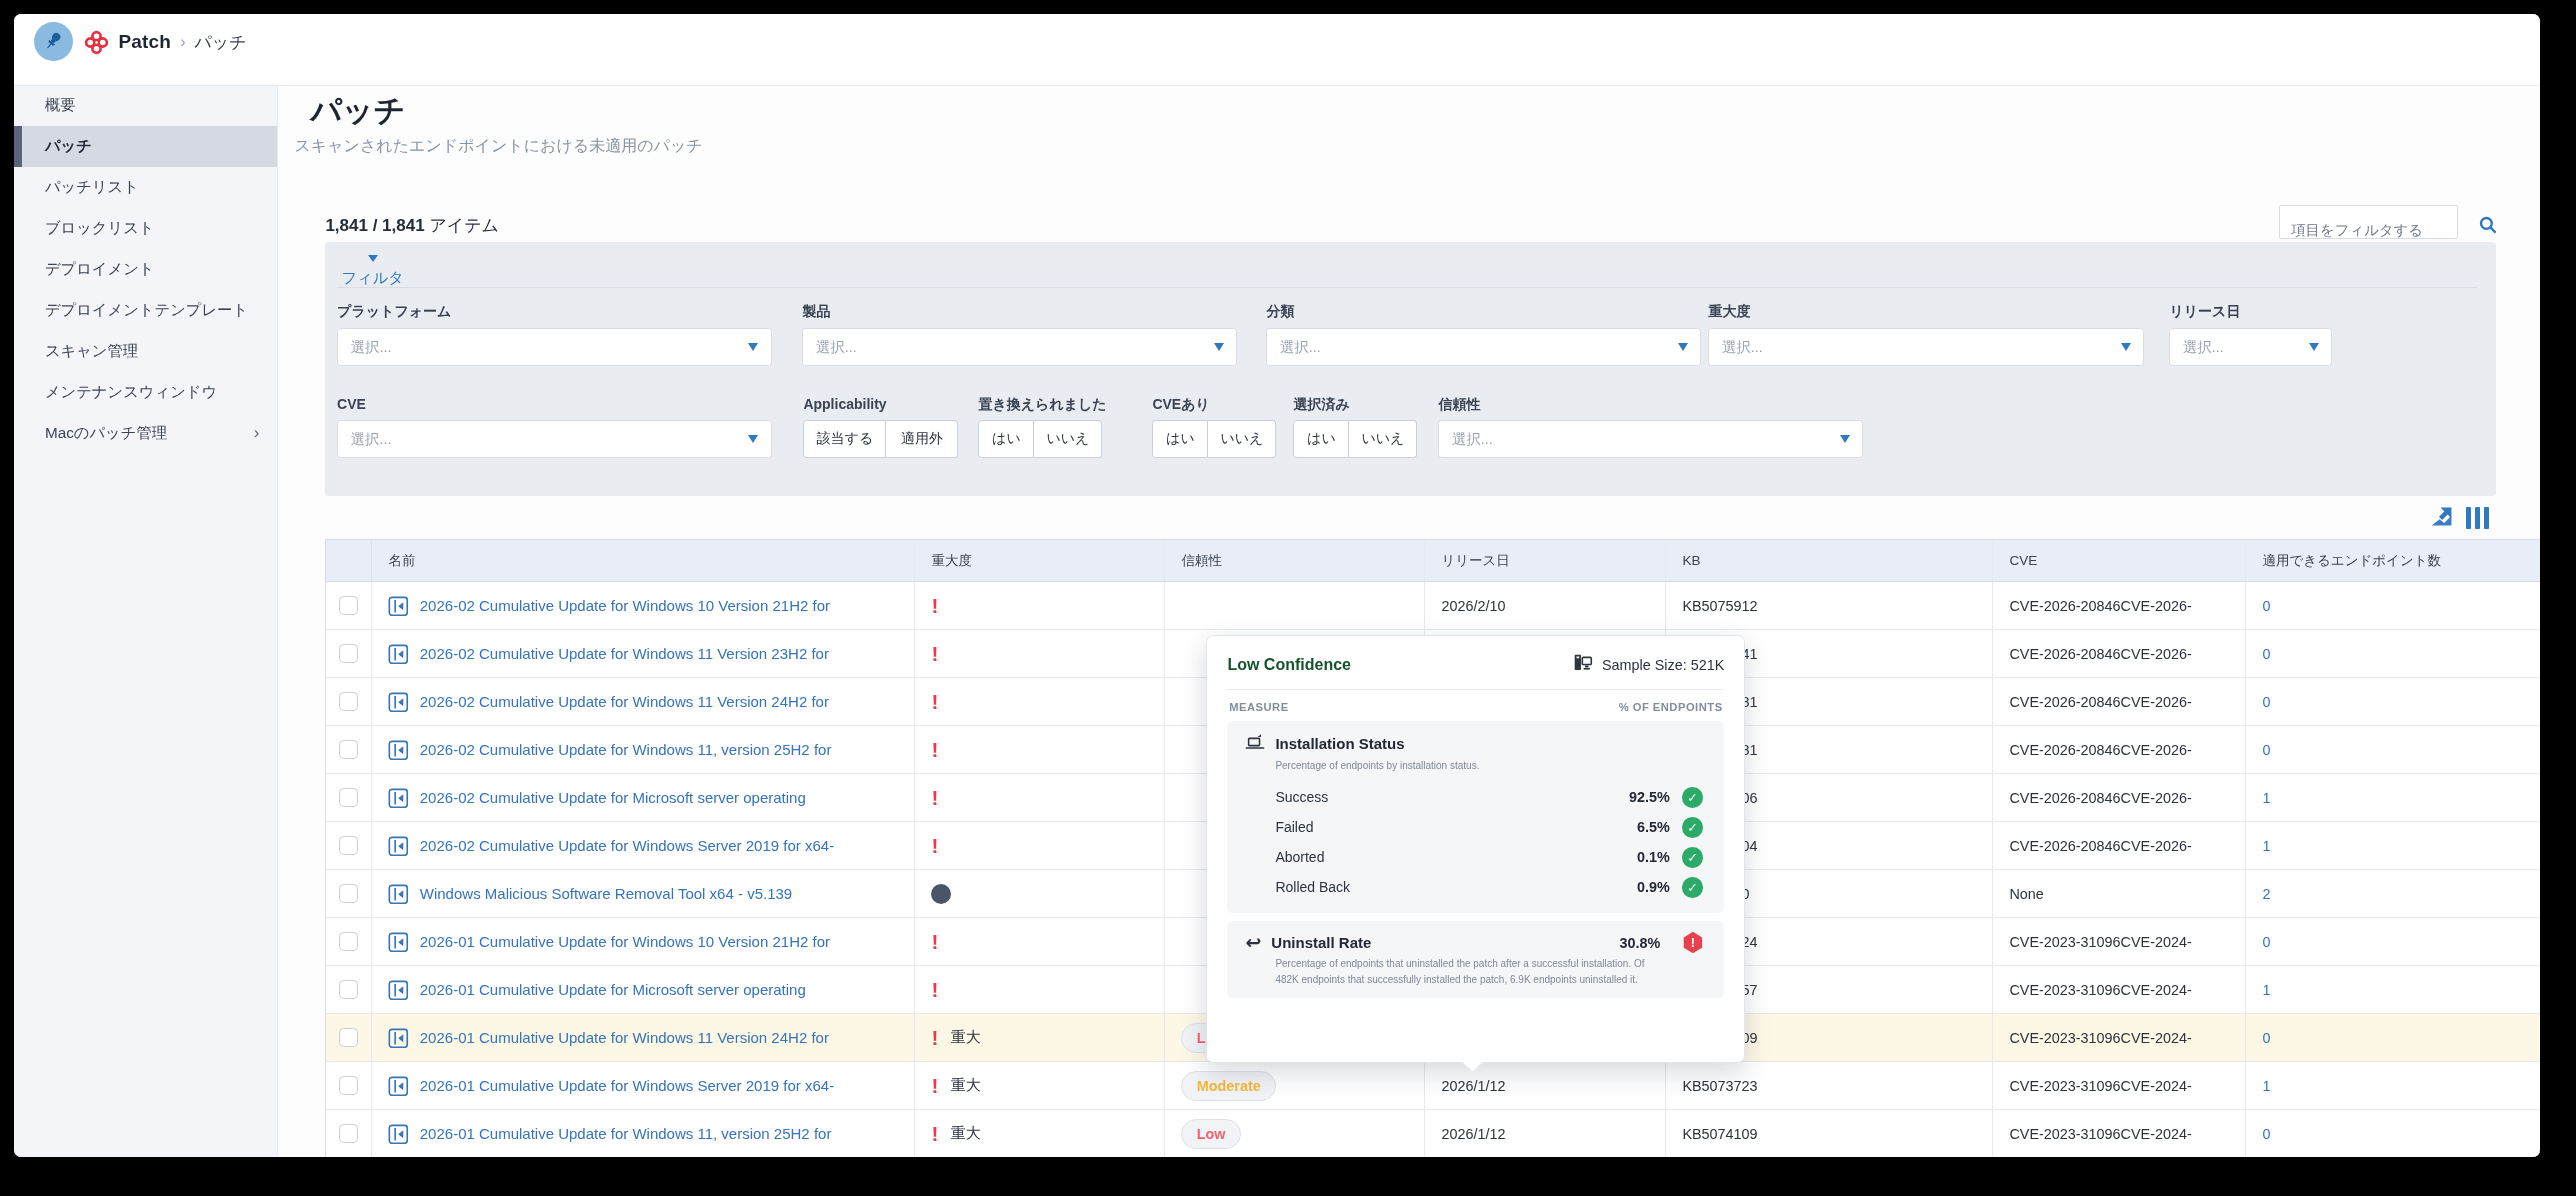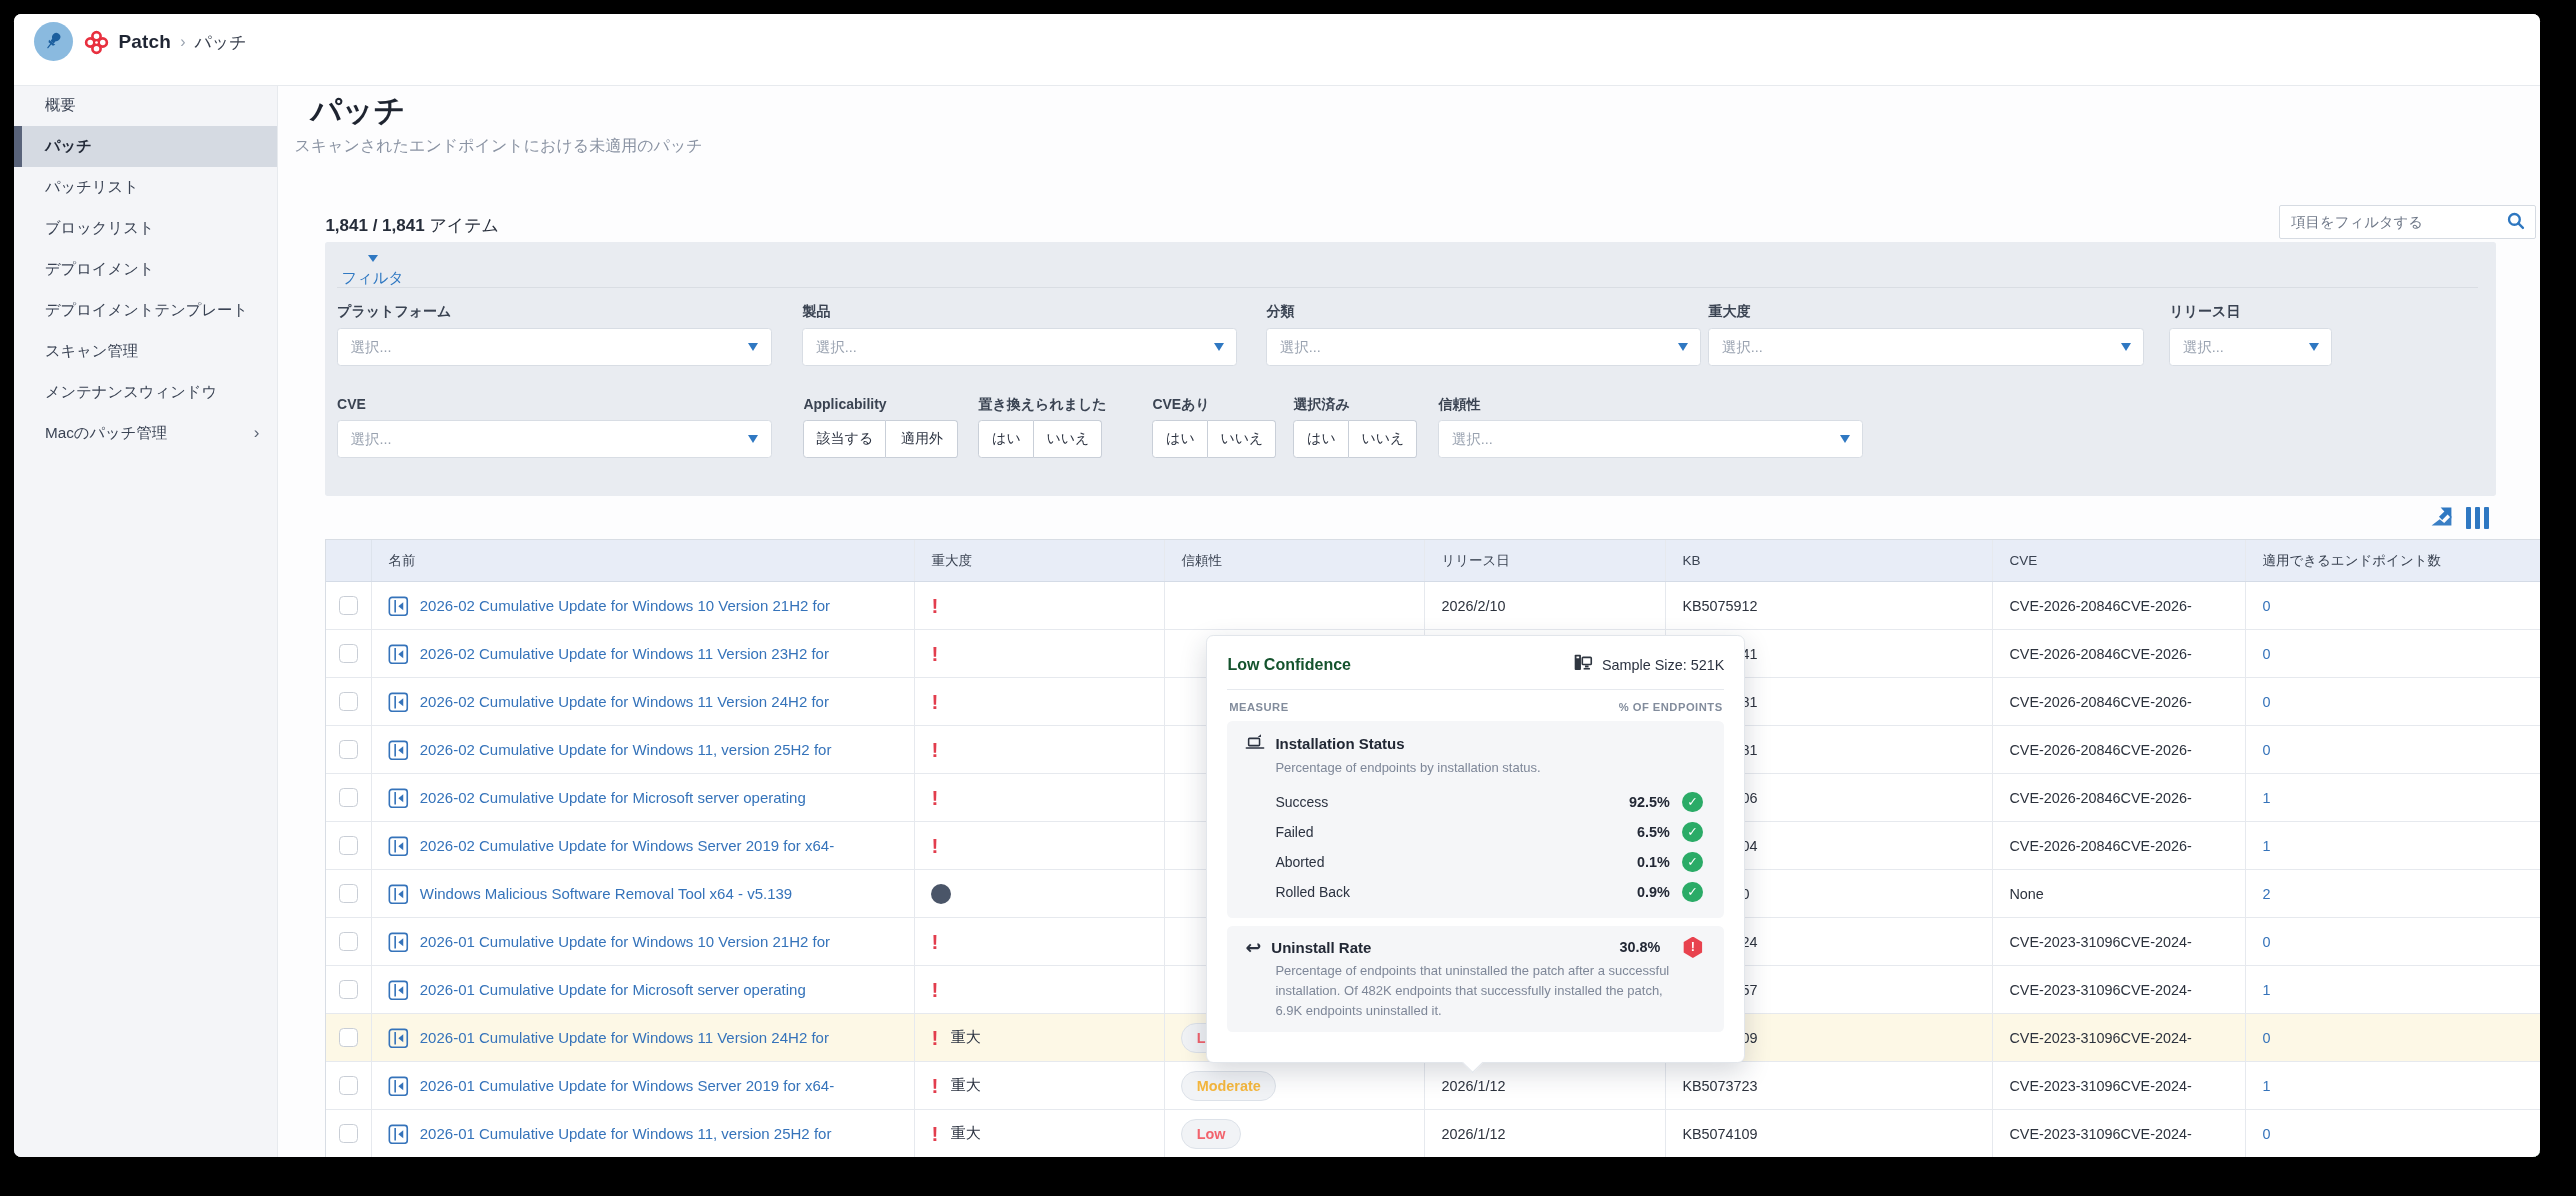--- a/index.html
+++ b/index.html
@@ -24,21 +24,21 @@
   .side-item.active::before { content:""; position:absolute; left:0; top:0; bottom:0; width:7.2px; background:#59637a; }
   .side-item .chev { margin-left:auto; color:#5b6474; font-size:17px; }
 
   
   .main { position:absolute; left:264px; top:56px; right:0; bottom:0; background:#fdfdfe; overflow:hidden; }
   .page-title { position:absolute; left:32px; top:20px; font-size:31px; font-weight:bold; color:#1e2430; }
   .page-sub { position:absolute; left:16px; top:66px; font-size:16px; color:#8a93a3; }
 
   .count-row { position:absolute; left:47px; top:144px; font-size:17px; color:#262d3a; }
   .count-row b { font-weight:bold; }
-  .search-box { position:absolute; left:2001px; top:135px; width:257px; height:34px; background:#fff; border:0.9px solid #d6dbe2; border-radius:2px; display:flex; align-items:center; padding:0 9px 0 10.8px; }
+  .search-box { position:absolute; left:2001px; top:135px; width:179px; height:34px; background:#fff; border:0.9px solid #d6dbe2; border-radius:2px; display:flex; align-items:flex-end; padding:0 9px 0 10.8px; }
   .search-box input { border:none; outline:none; flex:1; font-size:14.4px; color:#333; font-family:inherit; background:transparent; }
   .search-box input::placeholder { color:#6f7888; }
 
   
   .filter-panel { position:absolute; left:47px; top:172px; width:2171px; height:254px; background:#e9ecf1; border-radius:2.7px; }
   .filter-toggle { position:absolute; left:16px; top:12.6px; color:#2f78c2; font-size:15.3px; display:flex; align-items:center; gap:6.3px; cursor:pointer;flex-direction:column; }
   .caret-down { width:0; height:0; border-left:5.4px solid transparent; border-right:5.4px solid transparent; border-top:7.2px solid #2f78c2; display:inline-block; }
   .filter-divider { position:absolute; left:11.7px; right:18px; top:45px; border-top:0.9px solid #d9dde3; }
   .f-label { position:absolute; font-size:14px; font-weight:bold; color:#3a4352; }
   .f-select { position:absolute; height:38px; background:#fff; border:0.9px solid #d8dde4; border-radius:3.6px; display:flex; align-items:center; padding:0 12.6px; cursor:pointer; }
@@ -93,21 +93,21 @@
   .popover { position:absolute; left:928px; top:565px; width:539px; height:428px; background:#fff; border:0.9px solid #e2e6eb; border-radius:7.2px; box-shadow:0 9px 27px rgba(30,40,60,.18); z-index:40; padding:16px 20px; }
   .popover .arrow { position:absolute; left:258px; bottom:-8px; width:15.3px; height:15.3px; background:#fff; border-right:0.9px solid #e2e6eb; border-bottom:0.9px solid #e2e6eb; transform:rotate(45deg); }
   .pop-head { display:flex; align-items:center; }
   .pop-title { font-size:16px; font-weight:bold; color:#14532d; }
   .pop-sample { margin-left:auto; display:flex; align-items:center; gap:8px; font-size:14.4px; color:#2b3240; }
   .pop-divider { border-top:0.9px solid #e6e9ee; margin:12.6px 0 10.8px; }
   .pop-cols { display:flex; justify-content:space-between; font-size:11.2px; font-weight:bold; letter-spacing:0.5px; color:#828c9c; padding:0 1.8px; }
   .pop-card { background:#f5f6f8; border-radius:5.4px; margin-top:8px; padding:10.8px 21.5px 10.8px 18px; }
   .pc-title-row { display:flex; align-items:center; gap:10px; }
   .pc-title { font-size:15px; font-weight:bold; color:#222835; }
-  .pc-desc { font-size:13px; color:#7e8798; margin-left:30px; margin-top:2.7px; line-height:1.55; width:395px; }
+  .pc-desc { font-size:10px; color:#7e8798; margin-left:30px; margin-top:2.7px; line-height:1.55; width:395px; }
   .m-rows { margin-left:30px; margin-top:9px; }
   .m-row { display:flex; align-items:center; height:30px; }
   .m-label { font-size:14px; color:#2b3240; flex:1; }
   .m-val { font-size:14.4px; font-weight:bold; color:#222835; margin-right:12.6px; }
   .ok-ico { width:20.6px; height:20.6px; border-radius:50%; background:#2bab67; color:#fff; font-size:12.6px; font-weight:bold; display:flex; align-items:center; justify-content:center; }
   .alert-ico { width:20px; height:21.5px; background:#e8424e; color:#fff; font-size:12.6px; font-weight:bold; display:flex; align-items:center; justify-content:center; clip-path:polygon(50% 0,96% 26%,96% 74%,50% 100%,4% 74%,4% 26%); }
   .pc-spacer { flex:1; }
   .undo-glyph { font-size:19px; color:#2b3240; font-weight:bold; line-height:1; }
 </style>
 </head>

